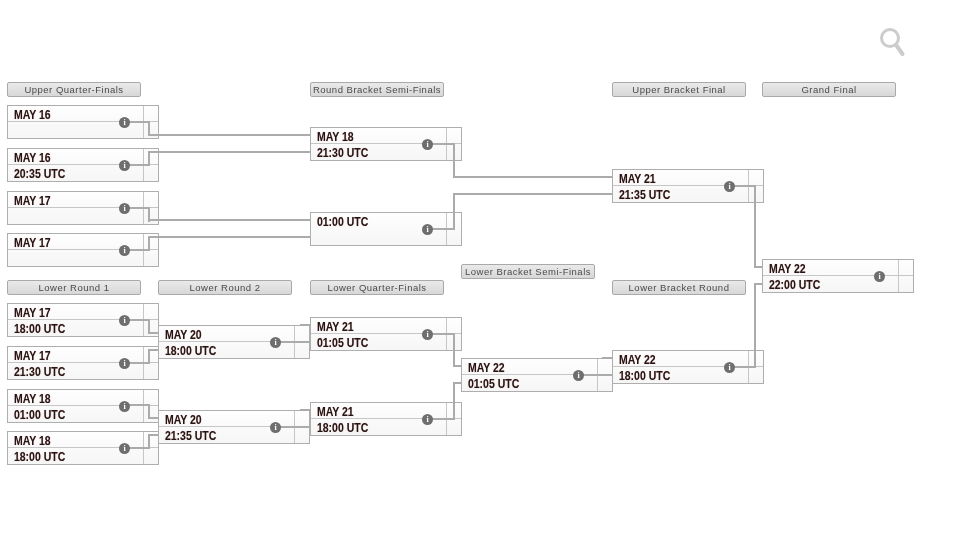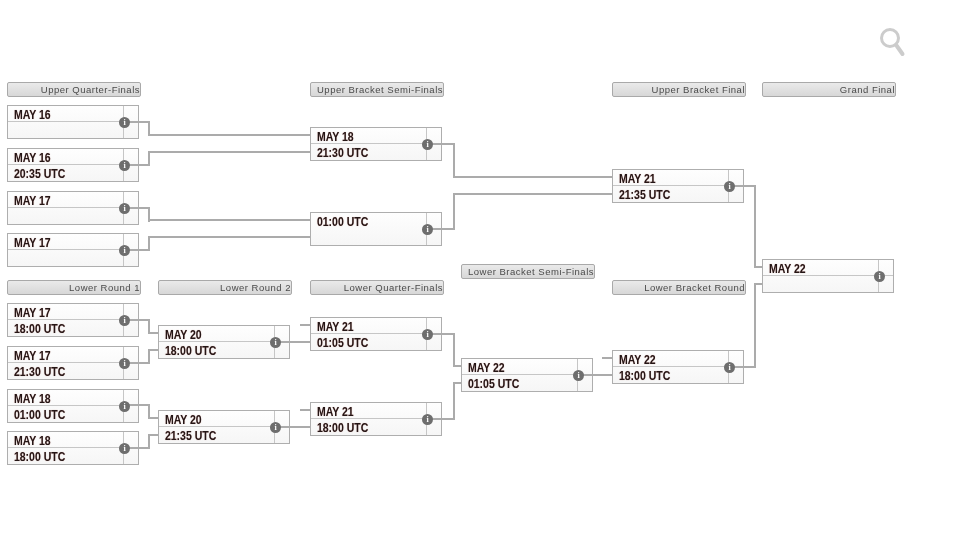--- a/index.html
+++ b/index.html
@@ -2,25 +2,25 @@
 <html><head>
 <meta charset="utf-8">
 <style>
   html,body{margin:0;padding:0;background:#fff;}
   .stage{position:relative;width:968px;height:544px;background:#fff;overflow:hidden;
          font-family:"Liberation Sans",sans-serif;}
 
   
   .round-header{position:absolute;width:134px;height:15px;box-sizing:border-box;
     background:linear-gradient(#eaeaea,#d7d7d7);border:1px solid #a9a9a9;border-radius:2px;
-    font-size:9.5px;line-height:13px;letter-spacing:.5px;color:#4a4a4a;text-align:right;
+    font-size:9.5px;line-height:13px;letter-spacing:.5px;color:#4a4a4a;text-align:center;
     white-space:nowrap;overflow:hidden;}
 
   
-  .match{position:absolute;width:132px;height:34px;box-sizing:border-box;
+  .match{position:absolute;width:152px;height:34px;box-sizing:border-box;
     background:linear-gradient(#fefefe,#f6f6f6);border:1px solid #aeaeae;}
   .match .r1{height:15px;line-height:15px;border-bottom:1px solid #c6c6c6;}
   .match .r2{height:16px;line-height:16px;}
   .match .txt{display:inline-block;transform:scaleX(.84);transform-origin:0 50%;
     padding-left:7px;font-weight:700;font-size:12.5px;color:#241616;white-space:nowrap;
     text-shadow:0 0 1px rgba(165,55,40,.45);}
   .score-col{position:absolute;top:0;right:0;bottom:0;width:14px;border-left:1px solid #c6c6c6;}
   .info{position:absolute;left:111px;top:11px;width:11px;height:11px;border-radius:50%;
     background:#6e6e6e;color:#fff;font-family:"Liberation Serif",serif;font-weight:700;
     font-size:8px;line-height:11px;text-align:center;z-index:3;cursor:pointer;}
@@ -36,21 +36,21 @@
 <body>
 
 <div class="stage">
 
   <svg class="search" viewBox="0 0 34 34">
     <circle cx="16" cy="14" r="8.5" fill="none" stroke="#cccccc" stroke-width="3"></circle>
     <line x1="22.5" y1="21.5" x2="28.5" y2="30" stroke="#cccccc" stroke-width="4" stroke-linecap="round"></line>
   </svg>
 
   <div class="round-header" style="left:7px;top:82px">Upper Quarter-Finals</div>
-  <div class="round-header" style="left:310px;top:82px">Upper Bracket Semi-Finals</div>
+  <div class="round-header" style="left:310px;top:82px">Round Bracket Semi-Finals</div>
   <div class="round-header" style="left:612px;top:82px">Upper Bracket Final</div>
   <div class="round-header" style="left:762px;top:82px">Grand Final</div>
   <div class="round-header" style="left:7px;top:280px">Lower Round 1</div>
   <div class="round-header" style="left:158px;top:280px">Lower Round 2</div>
   <div class="round-header" style="left:310px;top:280px">Lower Quarter-Finals</div>
   <div class="round-header" style="left:461px;top:264px">Lower Bracket Semi-Finals</div>
   <div class="round-header" style="left:612px;top:280px">Lower Bracket Round</div>
 
   <div class="cn h" style="left:124px;top:121px;width:26px"></div>
   <div class="cn v" style="left:148px;top:121px;height:15px"></div>
@@ -154,20 +154,21 @@
 
   <div class="match" style="left:612px;top:169px">
     <div class="r1"><span class="txt">MAY 21</span></div>
     <div class="r2"><span class="txt">21:35 UTC</span></div>
     <div class="score-col"></div>
     <div class="info">i</div>
   </div>
 
   <div class="match" style="left:762px;top:259px">
     <div class="r1"><span class="txt">MAY 22</span></div>
+    <div class="r2"><span class="txt">22:00 UTC</span></div>
     <div class="score-col"></div>
     <div class="info">i</div>
   </div>
 
   <div class="match" style="left:7px;top:303px">
     <div class="r1"><span class="txt">MAY 17</span></div>
     <div class="r2"><span class="txt">18:00 UTC</span></div>
     <div class="score-col"></div>
     <div class="info">i</div>
   </div>

